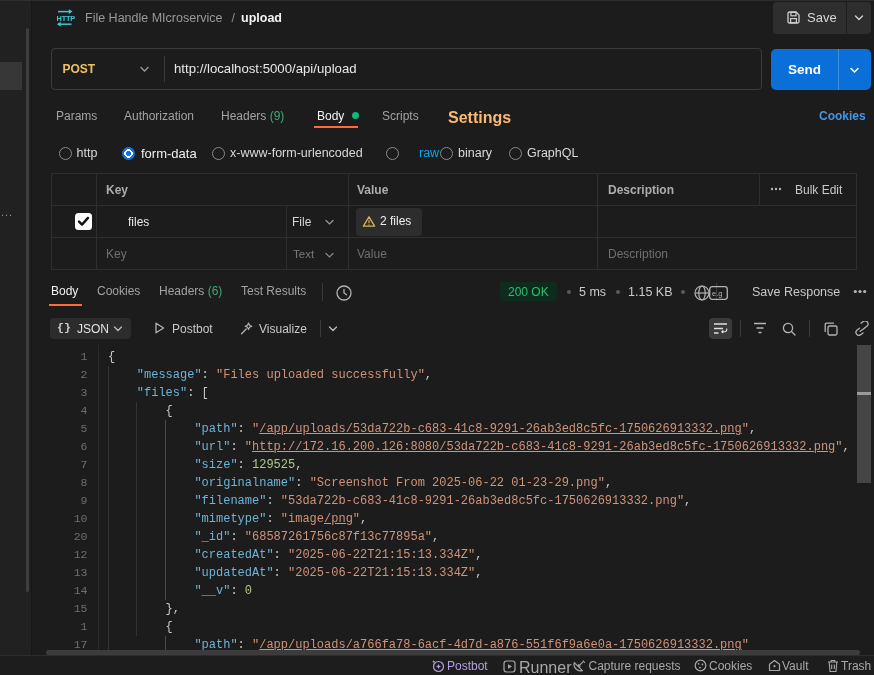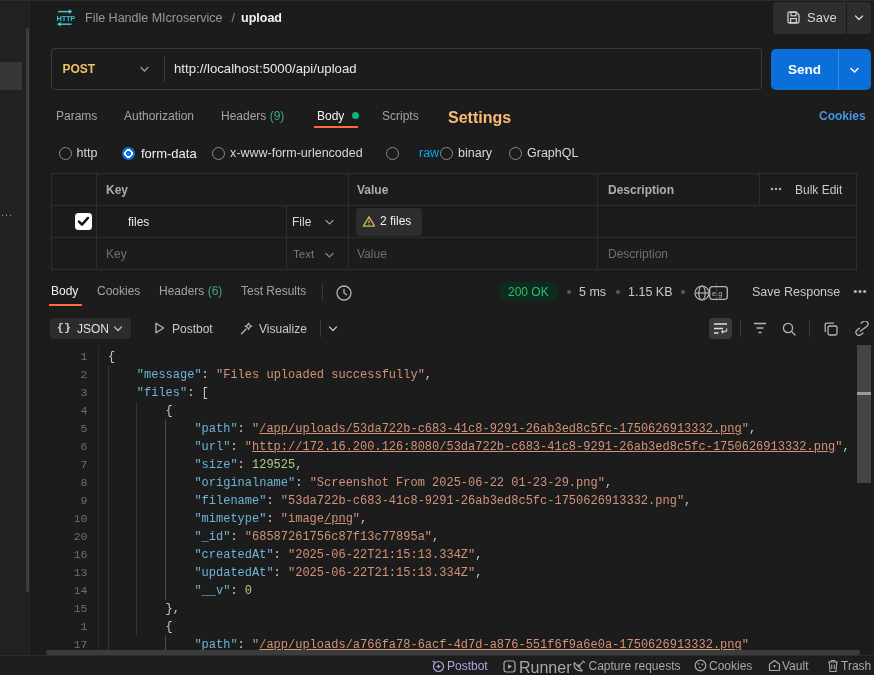--- a/index.html
+++ b/index.html
@@ -271,21 +271,21 @@
 <div class="ab mono" style="left:60px;top:456px;width:27.5px;height:18px;line-height:18px;font-size:11.5px;color:#6e6e6e;text-align:right;">7</div>
 <div class="ab mono" style="left:194.4px;top:456px;height:18px;line-height:18px;font-size:12px;font-style:normal;white-space:pre;"><i style="color:#6cb4d9">"size"</i><i style="color:#c9c9c9">: </i><i style="color:#b0c98a">129525</i><i style="color:#c9c9c9">,</i></div>
 <div class="ab mono" style="left:60px;top:474px;width:27.5px;height:18px;line-height:18px;font-size:11.5px;color:#6e6e6e;text-align:right;">8</div>
 <div class="ab mono" style="left:194.4px;top:474px;height:18px;line-height:18px;font-size:12px;font-style:normal;white-space:pre;"><i style="color:#6cb4d9">"originalname"</i><i style="color:#c9c9c9">: </i><i style="color:#d29378">"Screenshot From 2025-06-22 01-23-29.png"</i><i style="color:#c9c9c9">,</i></div>
 <div class="ab mono" style="left:60px;top:492px;width:27.5px;height:18px;line-height:18px;font-size:11.5px;color:#6e6e6e;text-align:right;">9</div>
 <div class="ab mono" style="left:194.4px;top:492px;height:18px;line-height:18px;font-size:12px;font-style:normal;white-space:pre;"><i style="color:#6cb4d9">"filename"</i><i style="color:#c9c9c9">: </i><i style="color:#d29378">"53da722b-c683-41c8-9291-26ab3ed8c5fc-1750626913332.png"</i><i style="color:#c9c9c9">,</i></div>
 <div class="ab mono" style="left:60px;top:510px;width:27.5px;height:18px;line-height:18px;font-size:11.5px;color:#6e6e6e;text-align:right;">10</div>
 <div class="ab mono" style="left:194.4px;top:510px;height:18px;line-height:18px;font-size:12px;font-style:normal;white-space:pre;"><i style="color:#6cb4d9">"mimetype"</i><i style="color:#c9c9c9">: </i><i style="color:#d29378">"image</i><i style="color:#d29378;text-decoration:underline">/png</i><i style="color:#d29378">"</i><i style="color:#c9c9c9">,</i></div>
 <div class="ab mono" style="left:60px;top:528px;width:27.5px;height:18px;line-height:18px;font-size:11.5px;color:#6e6e6e;text-align:right;">20</div>
 <div class="ab mono" style="left:194.4px;top:528px;height:18px;line-height:18px;font-size:12px;font-style:normal;white-space:pre;"><i style="color:#6cb4d9">"_id"</i><i style="color:#c9c9c9">: </i><i style="color:#d29378">"68587261756c87f13c77895a"</i><i style="color:#c9c9c9">,</i></div>
-<div class="ab mono" style="left:60px;top:546px;width:27.5px;height:18px;line-height:18px;font-size:11.5px;color:#6e6e6e;text-align:right;">16</div>
+<div class="ab mono" style="left:60px;top:546px;width:27.5px;height:18px;line-height:18px;font-size:11.5px;color:#6e6e6e;text-align:right;">12</div>
 <div class="ab mono" style="left:194.4px;top:546px;height:18px;line-height:18px;font-size:12px;font-style:normal;white-space:pre;"><i style="color:#6cb4d9">"createdAt"</i><i style="color:#c9c9c9">: </i><i style="color:#d29378">"2025-06-22T21:15:13.334Z"</i><i style="color:#c9c9c9">,</i></div>
 <div class="ab mono" style="left:60px;top:564px;width:27.5px;height:18px;line-height:18px;font-size:11.5px;color:#6e6e6e;text-align:right;">13</div>
 <div class="ab mono" style="left:194.4px;top:564px;height:18px;line-height:18px;font-size:12px;font-style:normal;white-space:pre;"><i style="color:#6cb4d9">"updatedAt"</i><i style="color:#c9c9c9">: </i><i style="color:#d29378">"2025-06-22T21:15:13.334Z"</i><i style="color:#c9c9c9">,</i></div>
 <div class="ab mono" style="left:60px;top:582px;width:27.5px;height:18px;line-height:18px;font-size:11.5px;color:#6e6e6e;text-align:right;">14</div>
 <div class="ab mono" style="left:194.4px;top:582px;height:18px;line-height:18px;font-size:12px;font-style:normal;white-space:pre;"><i style="color:#6cb4d9">"__v"</i><i style="color:#c9c9c9">: </i><i style="color:#b0c98a">0</i></div>
 <div class="ab mono" style="left:60px;top:600px;width:27.5px;height:18px;line-height:18px;font-size:11.5px;color:#6e6e6e;text-align:right;">15</div>
 <div class="ab mono" style="left:165.6px;top:600px;height:18px;line-height:18px;font-size:12px;font-style:normal;white-space:pre;"><i style="color:#c9c9c9">},</i></div>
 <div class="ab mono" style="left:60px;top:618px;width:27.5px;height:18px;line-height:18px;font-size:11.5px;color:#6e6e6e;text-align:right;">1</div>
 <div class="ab mono" style="left:165.6px;top:618px;height:18px;line-height:18px;font-size:12px;font-style:normal;white-space:pre;"><i style="color:#c9c9c9">{</i></div>
 <div class="ab mono" style="left:60px;top:636px;width:27.5px;height:18px;line-height:18px;font-size:11.5px;color:#6e6e6e;text-align:right;">17</div>

